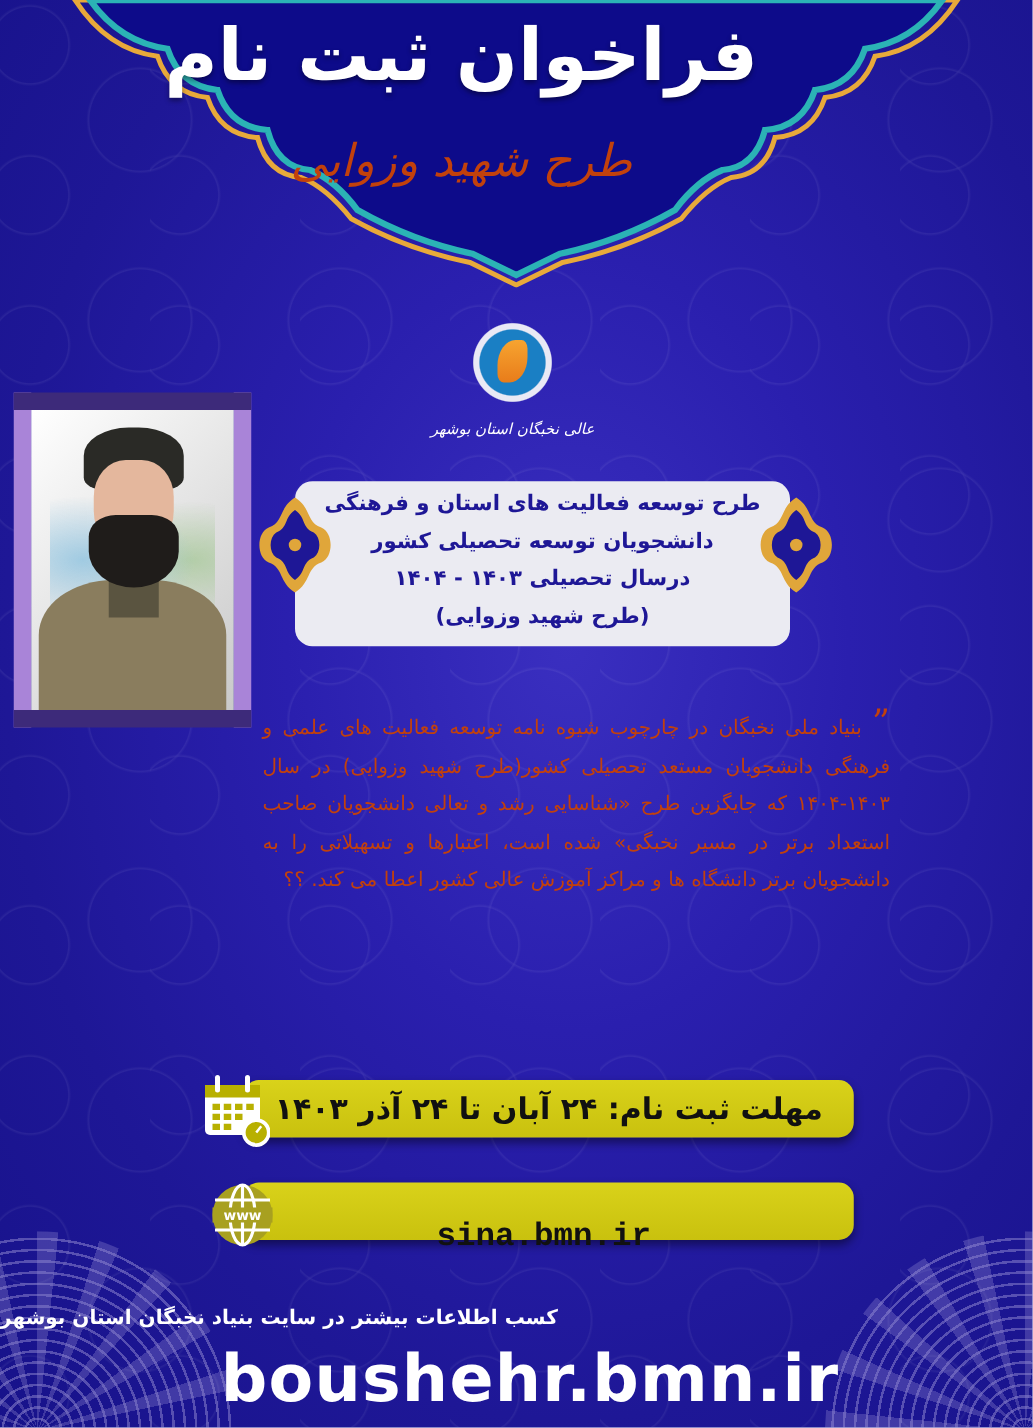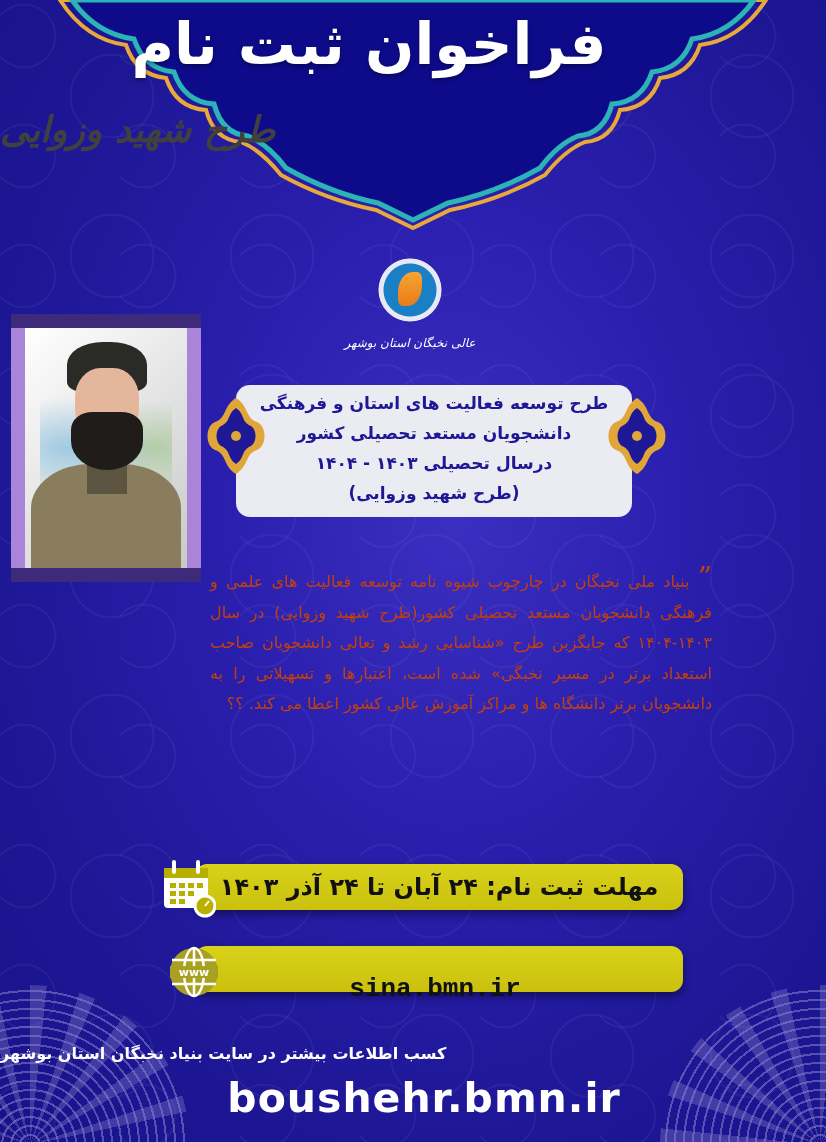--- a/index.html
+++ b/index.html
@@ -29,23 +29,23 @@
 
   
   .banner { position: absolute; left: 0; top: 0; width: 738px; height: 230px; }
   .banner svg { position: absolute; inset: 0; }
   .title {
     position: absolute; left: 0; right: 0; top: 10px; text-align: center;
     font-size: 58px; font-weight: bold; color: #fff; direction: rtl;
     text-shadow: 0 2px 4px rgba(0,0,0,0.4);
   }
   .subtitle {
-    position: absolute; left: 0; right: 0; top: 108px; text-align: left;
+    position: absolute; left: 0; right: 0; top: 108px; text-align: center;
     font-family: "DejaVu Serif", serif; font-style: italic;
-    font-size: 36px; color: #404040; direction: rtl; font-weight: bold;
+    font-size: 36px; color: #c2410c; direction: rtl;
   }
 
   
   .logo { position: absolute; left: 378px; top: 258px; width: 64px; height: 64px; }
   .logo-ring {
     position: absolute; inset: 0; border-radius: 50%;
     background: radial-gradient(circle, #1a7fc4 0 26px, #e9e9f5 27px 31px, transparent 32px);
   }
   .logo-flame {
     position: absolute; left: 20px; top: 14px; width: 24px; height: 34px;
@@ -119,21 +119,21 @@
   .pill-icon { position: absolute; }
   .icon-calendar { left: 160px; top: 858px; width: 56px; height: 60px; }
   .icon-www { left: 168px; top: 946px; width: 52px; height: 52px; }
 
   .footer-line {
     position: absolute; left: 0; right: 0; top: 1044px; text-align: left;
     font-weight: bold; font-size: 16px; direction: rtl;
   }
   .footer-url {
     position: absolute; left: 0; right: 0; top: 1074px; text-align: center;
-    font-weight: bold; font-size: 41px; letter-spacing: 1px; margin-left: 22px;
+    font-weight: bold; font-size: 52px; letter-spacing: 1px; margin-left: 22px;
   }
 </style>
 </head>
 <body>
 
 <div class="poster">
   <div class="bg-pattern"></div>
   <div class="lace left"></div>
   <div class="lace right"></div>
 
@@ -173,21 +173,21 @@
     <path d="M31,12 C40,18 36,26 46,30 C52,34 52,46 46,50 C36,54 40,62 31,68 C22,62 26,54 16,50 C10,46 10,34 16,30 C26,26 22,18 31,12 Z" fill="#1e1796"></path>
     <circle cx="31" cy="40" r="5" fill="#e0a63a"></circle>
   </svg>
   <svg class="ornament right" viewBox="0 0 62 80">
     <path d="M31,2 C44,10 40,22 52,26 C62,30 62,50 52,54 C40,58 44,70 31,78 C18,70 22,58 10,54 C0,50 0,30 10,26 C22,22 18,10 31,2 Z" fill="#e0a63a"></path>
     <path d="M31,12 C40,18 36,26 46,30 C52,34 52,46 46,50 C36,54 40,62 31,68 C22,62 26,54 16,50 C10,46 10,34 16,30 C26,26 22,18 31,12 Z" fill="#1e1796"></path>
     <circle cx="31" cy="40" r="5" fill="#e0a63a"></circle>
   </svg>
   <div class="info-text">
     <div>طرح توسعه فعالیت های استان و فرهنگی</div>
-    <div>دانشجویان مستعد تحصیلی کشور</div>
+    <div>دانشجویان توسعه تحصیلی کشور</div>
     <div>درسال تحصیلی ۱۴۰۳ - ۱۴۰۴</div>
     <div>(طرح شهید وزوایی)</div>
   </div>
 
   <div class="quote">
     <span class="quote-mark">”</span>
     <span>بنیاد ملی نخبگان در چارچوب شیوه نامه توسعه فعالیت های علمی و فرهنگی دانشجویان مستعد تحصیلی کشور(طرح شهید وزوایی) در سال ۱۴۰۳-۱۴۰۴ که جایگزین طرح «شناسایی رشد و تعالی دانشجویان صاحب استعداد برتر در مسیر نخبگی» شده است، اعتبارها و تسهیلاتی را به دانشجویان برتر دانشگاه ها و مراکز آموزش عالی کشور اعطا می کند.</span>
     <span>؟؟</span>
   </div>
 

